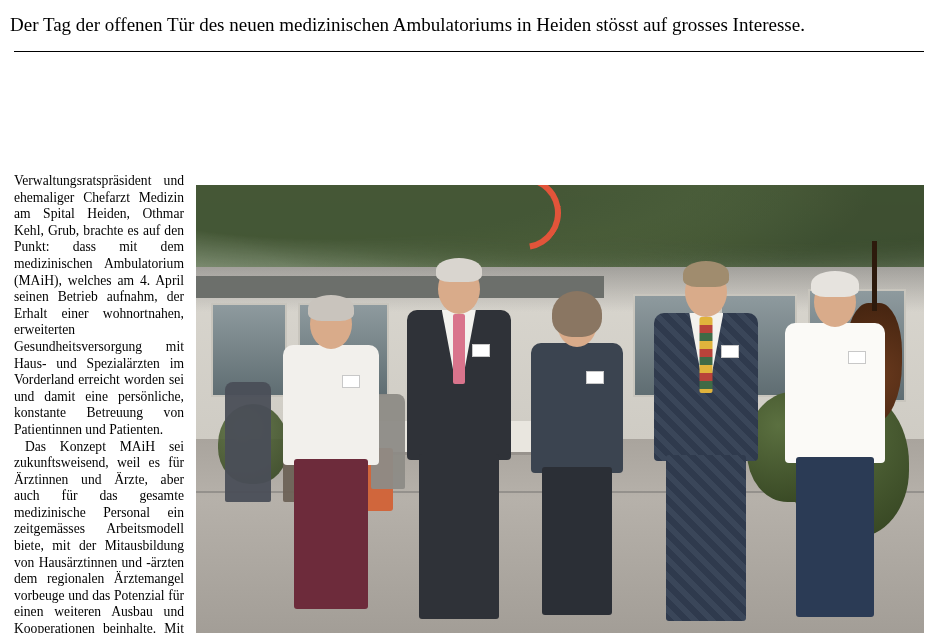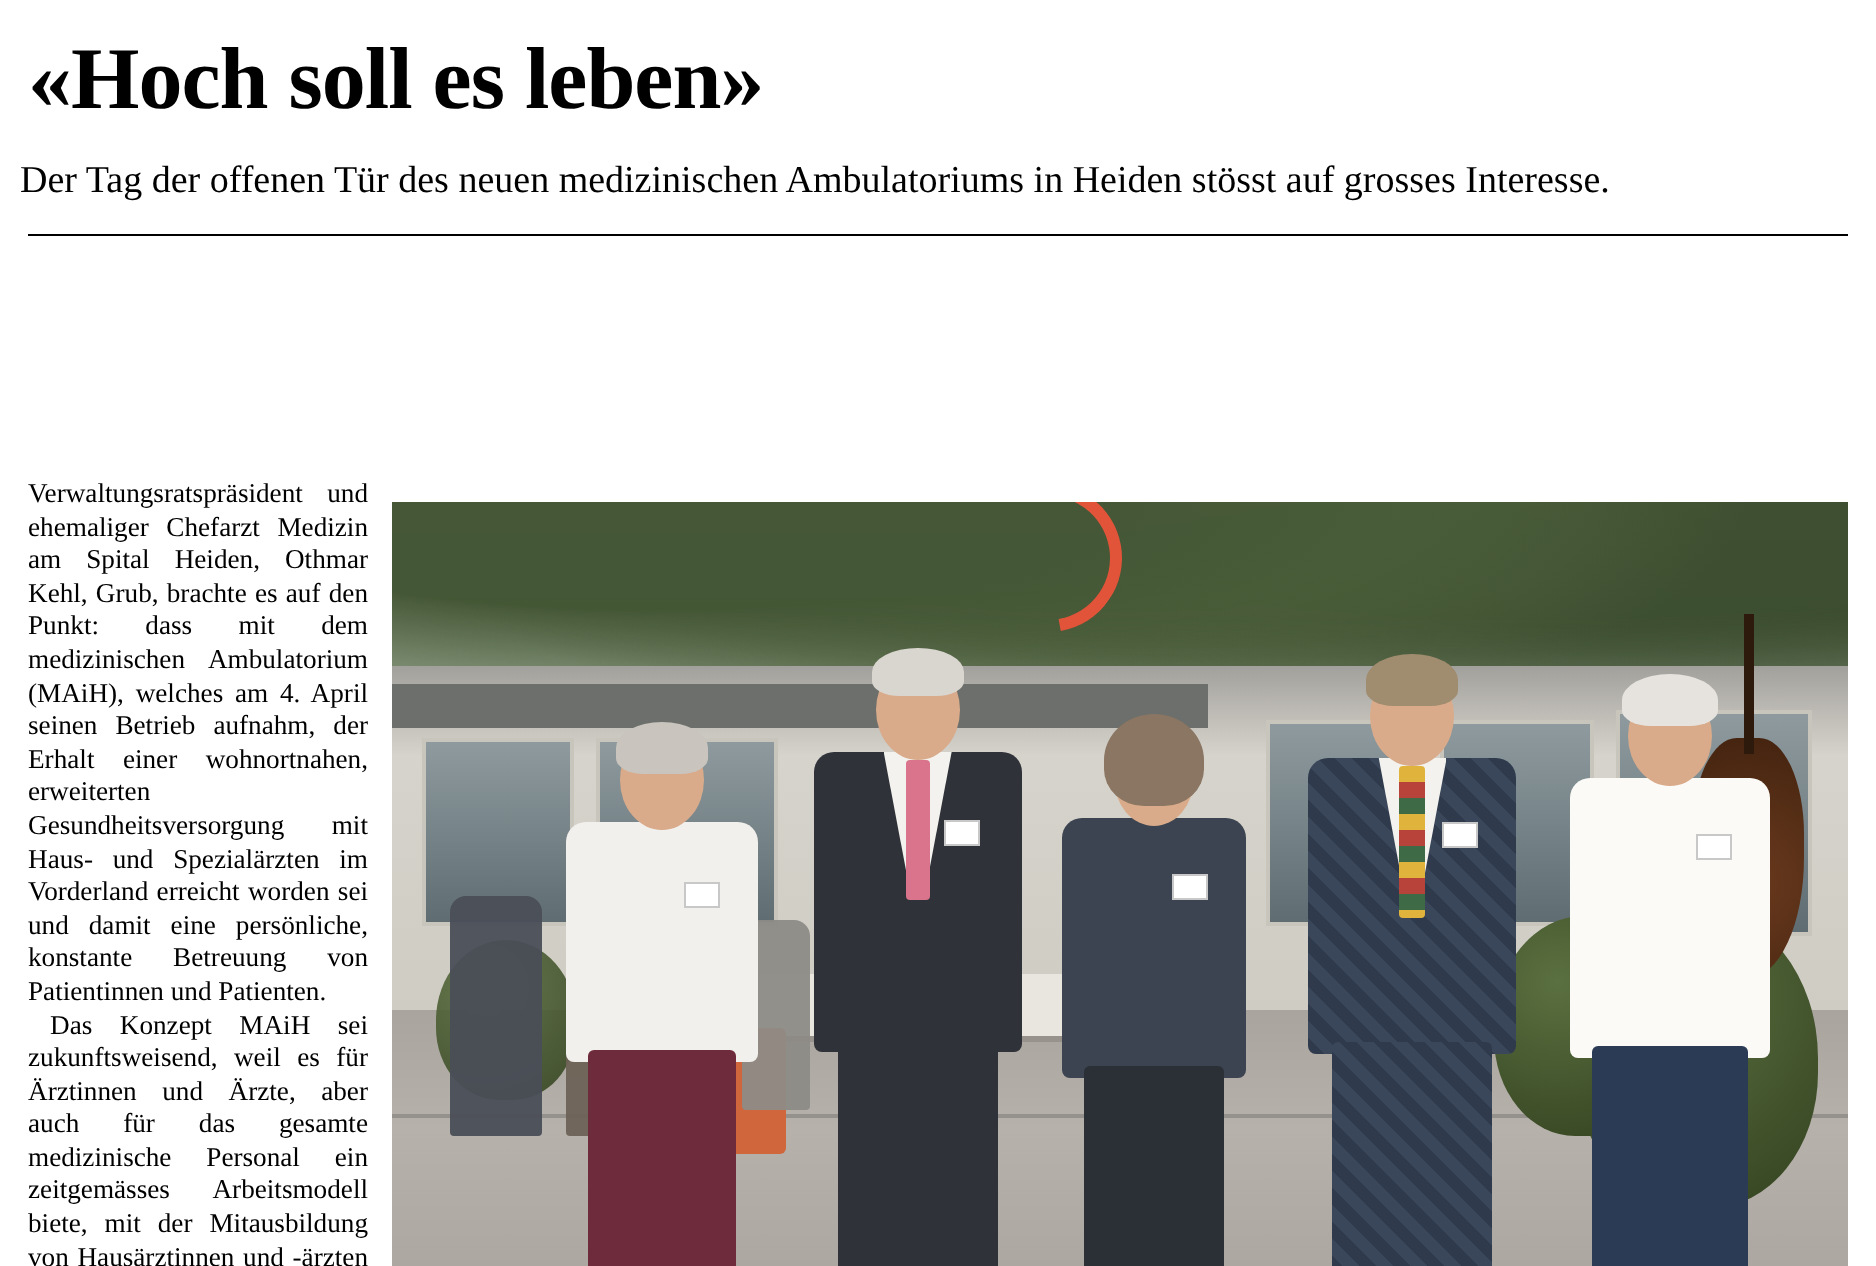--- a/index.html
+++ b/index.html
@@ -269,21 +269,20 @@
     width: 16px; height: 11px;
     background: #ffffff;
     border: 1px solid #c8c8c8;
   }
 </style>
 </head>
 <body>
 
 <div class="page">
 
-  <h1 class="headline">«Hoch soll es leben»</h1>
 
   <h2 class="subhead">Der Tag der offenen Tür des neuen medizinischen Ambulatoriums in Heiden stösst auf grosses Interesse.</h2>
 
   <div class="rule"></div>
 
   <div class="content">
 
     <div class="col-left">
       <div class="body-text">
         <p>Verwaltungsratspräsident und ehemaliger Chefarzt Medizin am Spital Heiden, Othmar Kehl, Grub, brachte es auf den Punkt: dass mit dem medizinischen Ambulatorium (MAiH), welches am 4. April seinen Betrieb aufnahm, der Erhalt einer wohnortnahen, erweiterten Gesundheitsversorgung mit Haus- und Spezialärzten im Vorderland erreicht worden sei und damit eine persönliche, konstante Betreuung von Patientinnen und Patienten.</p>

